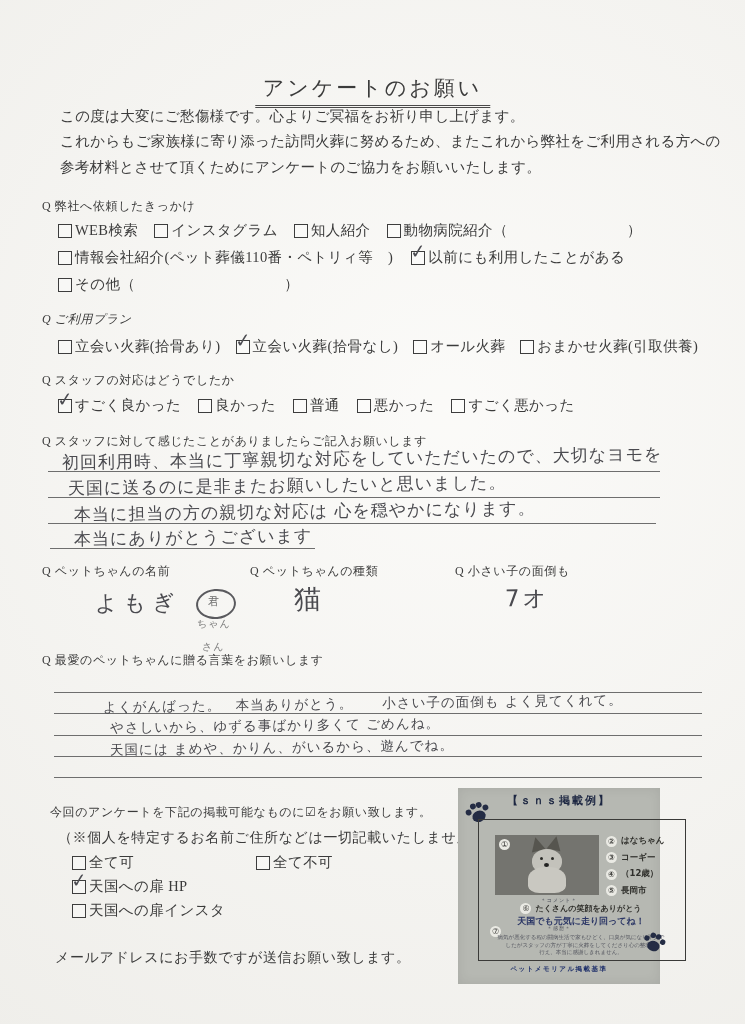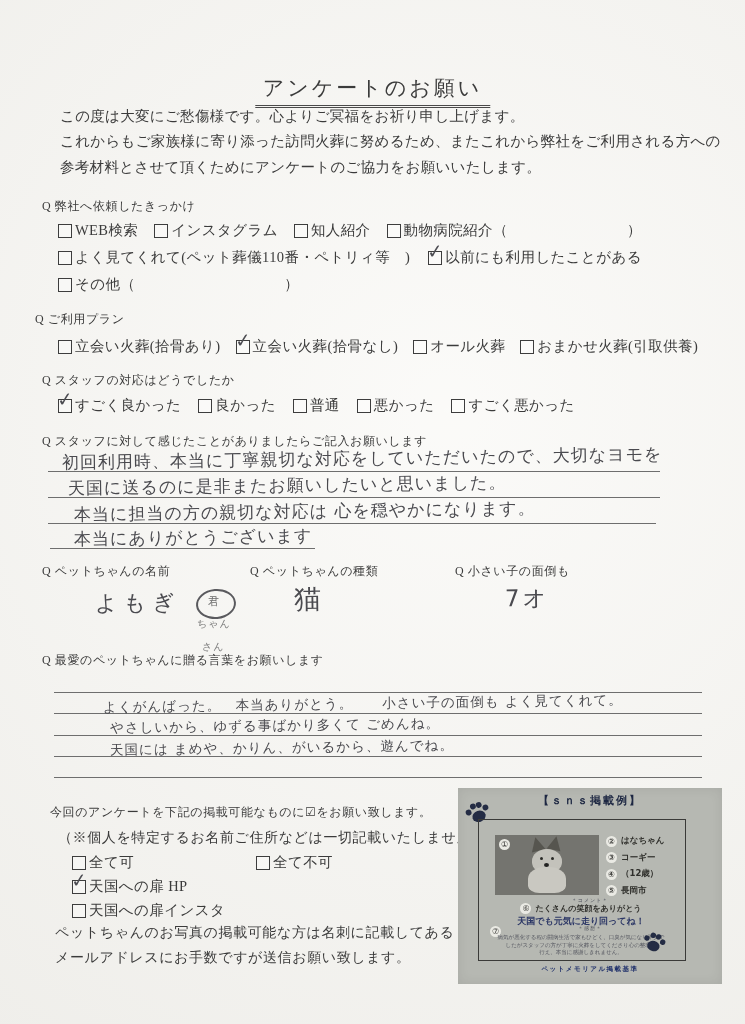--- a/index.html
+++ b/index.html
@@ -13,21 +13,21 @@
   .q{font-size:12px;letter-spacing:.6px;}
   .row{display:flex;align-items:center;font-size:14.5px;letter-spacing:.4px;}
   .opt{display:inline-flex;align-items:center;white-space:nowrap;}
   .cb{width:12px;height:12px;border:1.5px solid #3d3d3d;margin-right:3px;flex:none;position:relative;background:rgba(255,255,255,.35);}
   .cb.checked::after{content:"✓";position:absolute;left:-2px;top:-10px;font-size:19px;line-height:1;
         color:#4c4c52;font-family:"DejaVu Sans",sans-serif;transform:rotate(-6deg);}
   .hand{font-family:"DejaVu Sans",sans-serif;color:#4a4a4f;transform:rotate(-.8deg);letter-spacing:1px;}
   .uline{position:absolute;height:1px;background:#6e6e6e;}
   .small-print{font-size:10px;color:#787878;letter-spacing:1px;}
   
-  .snsbox{position:absolute;left:458px;top:788px;width:264px;height:196px;background:#b6b8b2;
+  .snsbox{position:absolute;left:458px;top:788px;width:202px;height:196px;background:#b6b8b2;
         font-family:"DejaVu Sans",sans-serif;box-shadow:inset 0 0 12px rgba(0,0,0,.08);}
   .snsbox .hdr{position:absolute;top:5px;left:0;width:100%;text-align:center;font-size:11px;font-weight:bold;
         color:#1d2742;letter-spacing:2px;}
   .frame{position:absolute;left:20px;top:31px;width:206px;height:140px;border:1.5px solid #3a3a38;}
   .photo{position:absolute;left:37px;top:47px;width:104px;height:60px;background:#74746f;overflow:hidden;}
   .dog-ear{position:absolute;width:0;height:0;border-left:7px solid transparent;border-right:7px solid transparent;
         border-bottom:14px solid #56554f;}
   .dog-head{position:absolute;left:37px;top:14px;width:30px;height:24px;border-radius:50% 50% 45% 45%;background:#c3c2bb;}
   .dog-body{position:absolute;left:33px;top:32px;width:38px;height:26px;border-radius:45% 45% 30% 30%;background:#c9c8c1;}
   .dog-eye{position:absolute;width:3px;height:3px;border-radius:50%;background:#2a2a27;}
@@ -69,35 +69,35 @@
         <span>知人紹介</span>
       </span>
     <span class="opt">
         <span class="cb"></span>
         <span>動物病院紹介（　　　　　　　　）</span>
       </span>
   </div>
   <div class="row abs" style="left:58px;top:248px;column-gap:18px;">
     <span class="opt">
         <span class="cb"></span>
-        <span>よく見てくれて(ペット葬儀110番・ペトリィ等　)</span>
+        <span>情報会社紹介(ペット葬儀110番・ペトリィ等　)</span>
       </span>
     <span class="opt">
         <span class="cb checked"></span>
         <span>以前にも利用したことがある</span>
       </span>
   </div>
   <div class="row abs" style="left:58px;top:275px;">
     <span class="opt">
         <span class="cb"></span>
         <span>その他（　　　　　　　　　　）</span>
       </span>
   </div>
 
-  <div class="abs q" style="left:35px;top:311px;">Q ご利用プラン</div>
+  <div class="abs q" style="left:42px;top:311px;font-style:italic;">Q ご利用プラン</div>
   <div class="row abs" style="left:58px;top:337px;column-gap:15px;">
     <span class="opt">
         <span class="cb"></span>
         <span>立会い火葬(拾骨あり)</span>
       </span>
     <span class="opt">
         <span class="cb checked"></span>
         <span>立会い火葬(拾骨なし)</span>
       </span>
     <span class="opt">
@@ -182,21 +182,20 @@
         <span class="cb checked"></span>
         <span>天国への扉 HP</span>
       </span>
   </div>
   <div class="row abs" style="left:72px;top:901px;">
     <span class="opt">
         <span class="cb"></span>
         <span>天国への扉インスタ</span>
       </span>
   </div>
-  <div class="abs q" style="left:55px;top:924px;font-size:14px;">ペットちゃんのお写真の掲載可能な方は名刺に記載してある</div>
   <div class="abs q" style="left:55px;top:949px;font-size:14px;">メールアドレスにお手数ですが送信お願い致します。</div>
 
   <div class="snsbox">
     <div class="hdr">【ｓｎｓ掲載例】</div>
 
     <svg class="paw" style="left:6px;top:10px;transform:rotate(-18deg);" width="27" height="27" viewBox="0 0 24 24">
       <g fill="#242c44">
           <ellipse cx="12" cy="16.5" rx="6" ry="5"></ellipse>
           <circle cx="4.2" cy="10.5" r="2.6"></circle>
           <circle cx="9.5" cy="6.5" r="2.6"></circle>

